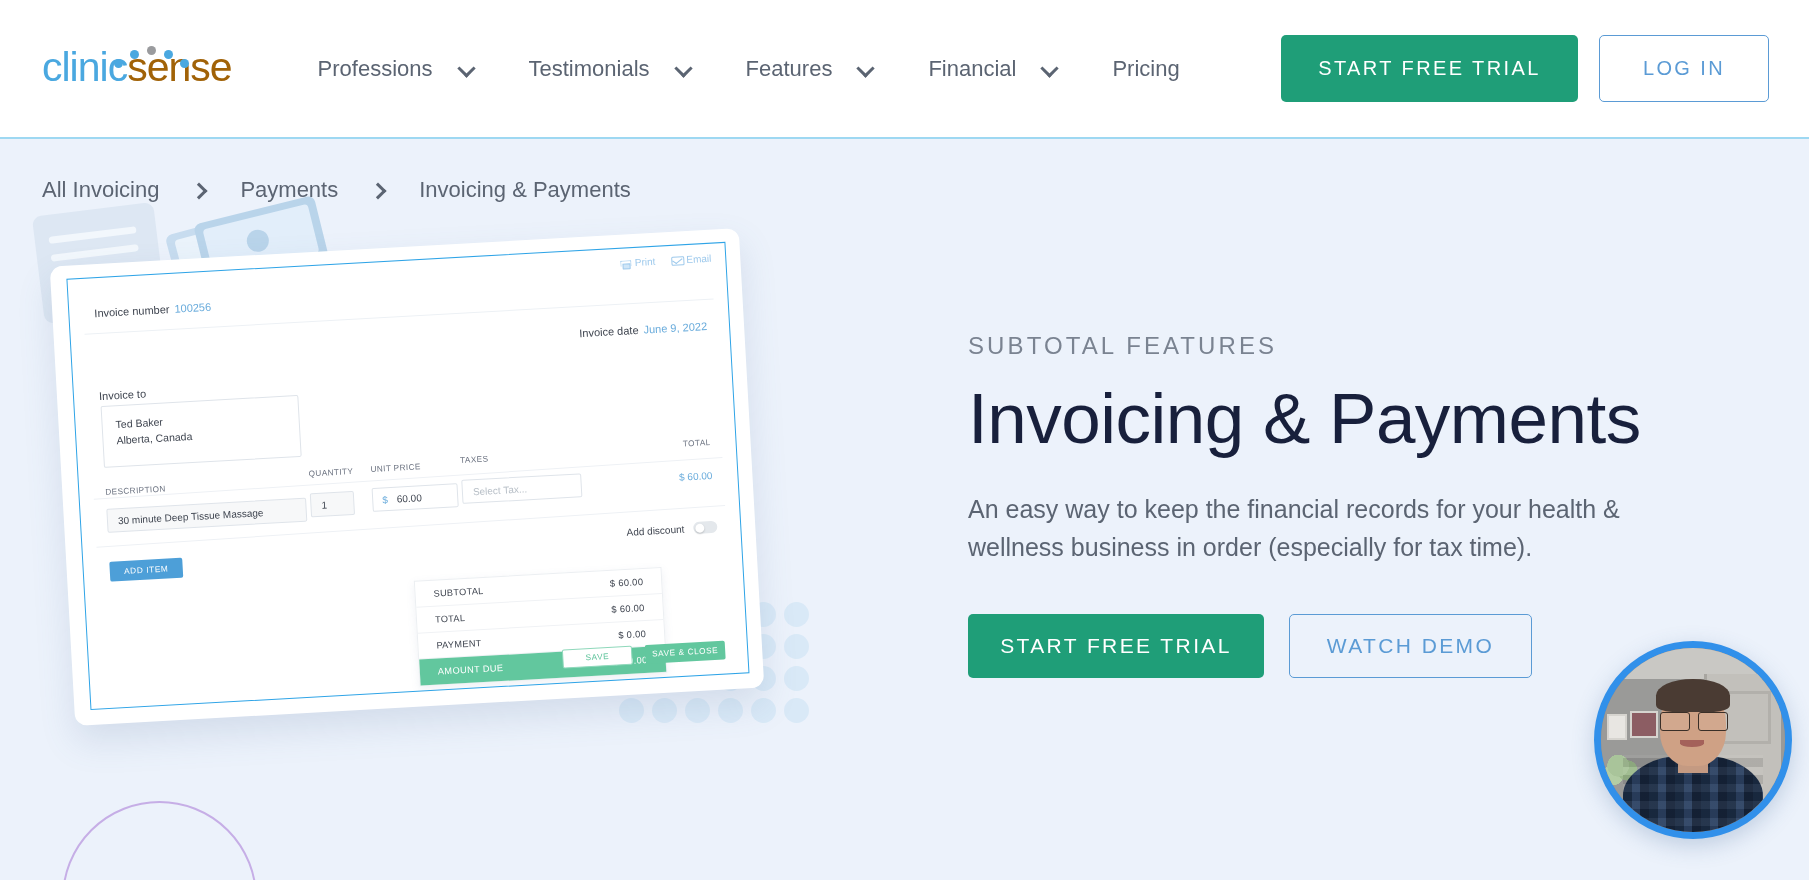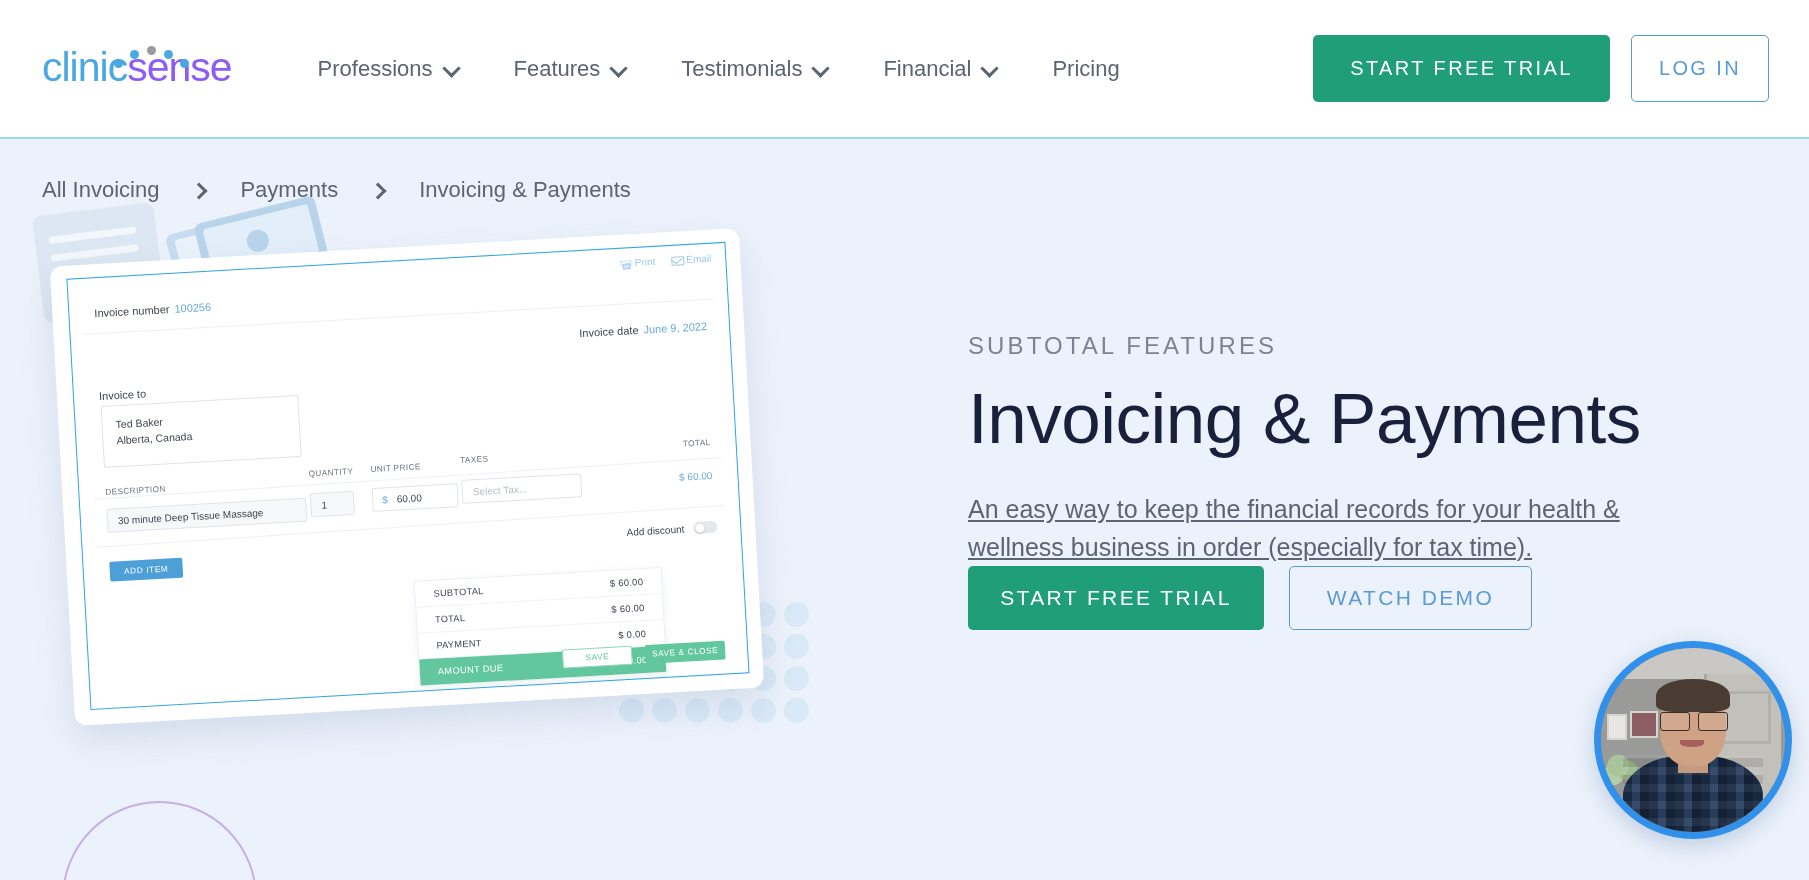--- a/index.html
+++ b/index.html
@@ -24,34 +24,34 @@
     margin-left: 42px;
     font-size: 41px;
     font-weight: 400;
     letter-spacing: -1px;
     white-space: nowrap;
     display: flex; align-items: flex-end;
     line-height: 1;
     padding-bottom: 2px;
   }
   .logo .lw1 { color: #4aa8e0; }
-  .logo .lw2 { color: #8b5cf6; }
+  .logo .lw2 { color: #a16207; }
   .logo-dots { position: absolute; top: -2px; left: 72px; width: 74px; height: 18px; }
   .logo-dots i {
     position: absolute; display: block; border-radius: 50%;
   }
   .d1 { width: 9px; height: 9px; background: #4aa8e0; left: 0px;  top: 14px; }
   .d2 { width: 9px; height: 9px; background: #4aa8e0; left: 16px; top: 5px; }
   .d3 { width: 9px; height: 9px; background: #9a9b9e; left: 33px; top: 1px; }
   .d4 { width: 9px; height: 9px; background: #4aa8e0; left: 50px; top: 5px; }
   .d5 { width: 9px; height: 9px; background: #4aa8e0; left: 66px; top: 14px; }
 
   .nav { display: flex; align-items: center; margin-left: 59px; gap: 0; }
   .nav-item {
-    display: flex; align-items: center; gap: 11px;
+    display: flex; align-items: center; gap: 26px;
     color: #5b6472; font-size: 22px;
     padding: 10px 27px;
     cursor: pointer; white-space: nowrap;
   }
   .chev { display: inline-block; width: 16px; height: 16px; position: relative; }
   .chev::after {
     content: ""; position: absolute; left: 1px; top: 1px;
     width: 10px; height: 10px;
     border-right: 3px solid #5b6472;
     border-bottom: 3px solid #5b6472;
@@ -64,21 +64,21 @@
     font-size: 20px; letter-spacing: 2.4px;
     border-radius: 5px; cursor: pointer; white-space: nowrap;
   }
   .btn-primary {
     background: #1f9e78; color: #ffffff;
     width: 297px; height: 67px;
   }
   .btn-outline {
     background: transparent; color: #5b9bd5;
     border: 1.6px solid #5b9bd5;
-    width: 138px; height: 67px;
+    width: 170px; height: 67px;
   }
 
   
   .hero {
     position: absolute; top: 139px; left: 0;
     width: 1809px; height: 741px;
     background: #ecf2fb;
     overflow: hidden;
   }
 
@@ -355,21 +355,21 @@
     font-size: 24px; letter-spacing: 3.1px;
     color: #7a8391; margin-bottom: 21px;
   }
   .headline {
     font-size: 71px; font-weight: 400; color: #18203c;
     letter-spacing: -0.5px; line-height: 1.08;
     margin-bottom: 32px;
   }
   .subcopy {
     font-size: 25px; color: #5b6472; line-height: 1.52;
-    max-width: 710px;  text-decoration: underline;
+    max-width: 710px; margin-bottom: 48px;
   }
   .hero-cta { display: flex; align-items: center; gap: 25px; }
   .btn-hero-primary {
     background: #1f9e78; color: #fff;
     width: 296px; height: 64px;
     font-size: 21px; letter-spacing: 2.4px;
     display: flex; align-items: center; justify-content: center;
     border-radius: 5px; cursor: pointer;
   }
   .btn-hero-outline {
@@ -465,25 +465,25 @@
         <i class="d5"></i>
     </span>
   </div>
 
   <nav class="nav">
     <div class="nav-item">
       <span>Professions</span>
       <span class="chev"></span>
     </div>
     <div class="nav-item">
+      <span>Testimonials</span>
+      <span class="chev"></span>
+    </div>
+    <div class="nav-item">
       <span>Features</span>
-      <span class="chev"></span>
-    </div>
-    <div class="nav-item">
-      <span>Testimonials</span>
       <span class="chev"></span>
     </div>
     <div class="nav-item">
       <span>Financial</span>
       <span class="chev"></span>
     </div>
     <div class="nav-item">
       <span>Pricing</span>
     </div>
   </nav>

